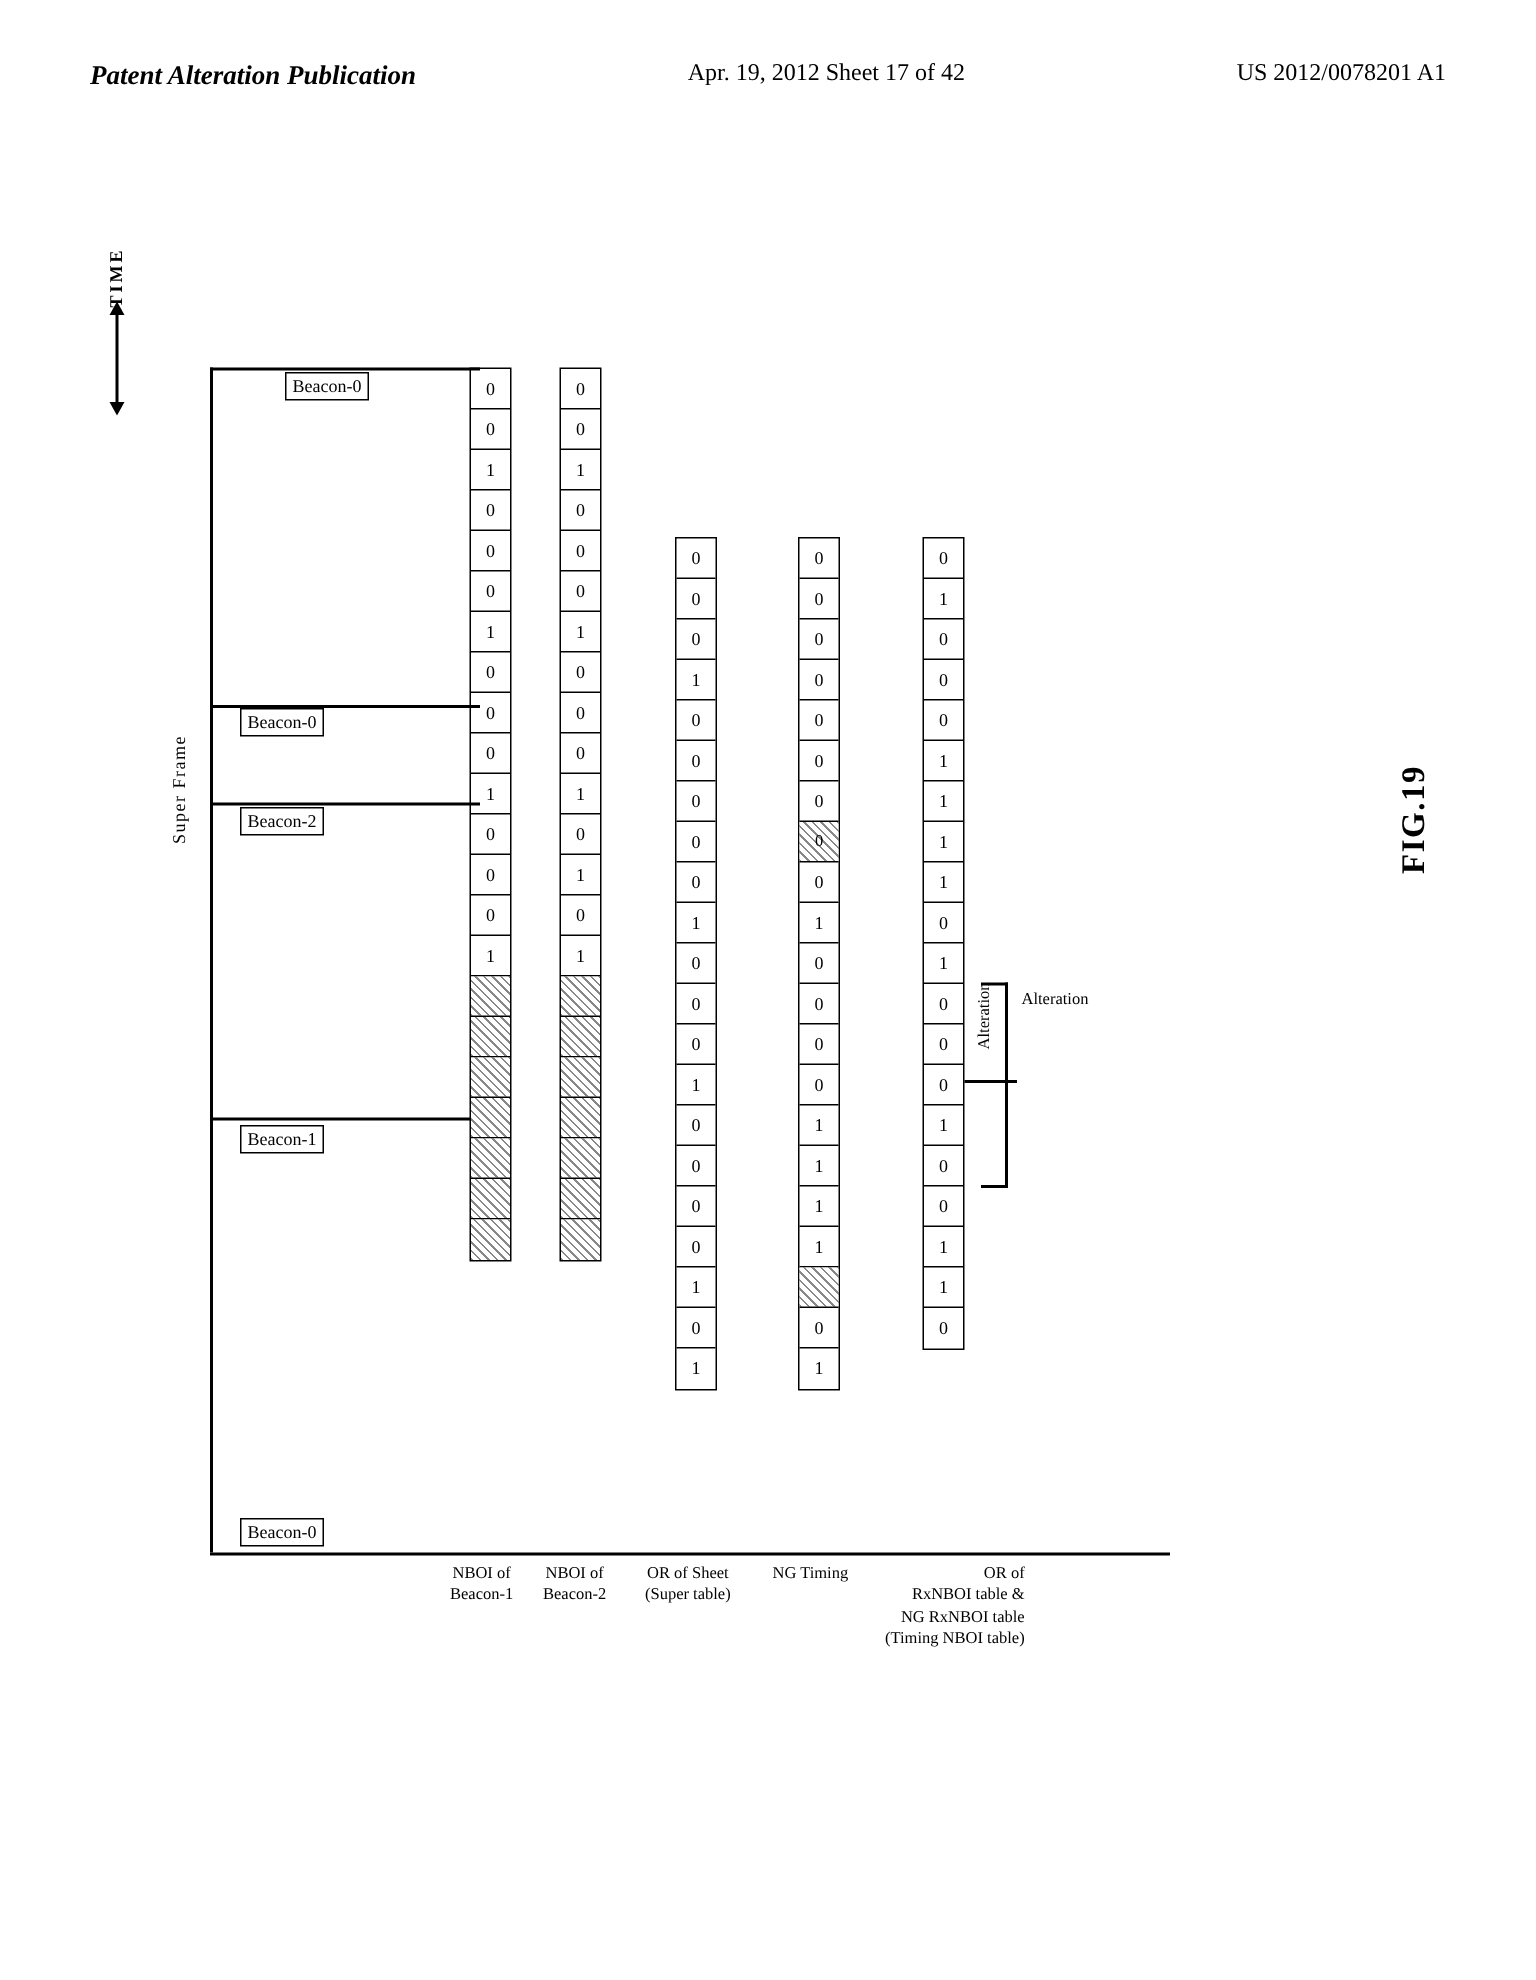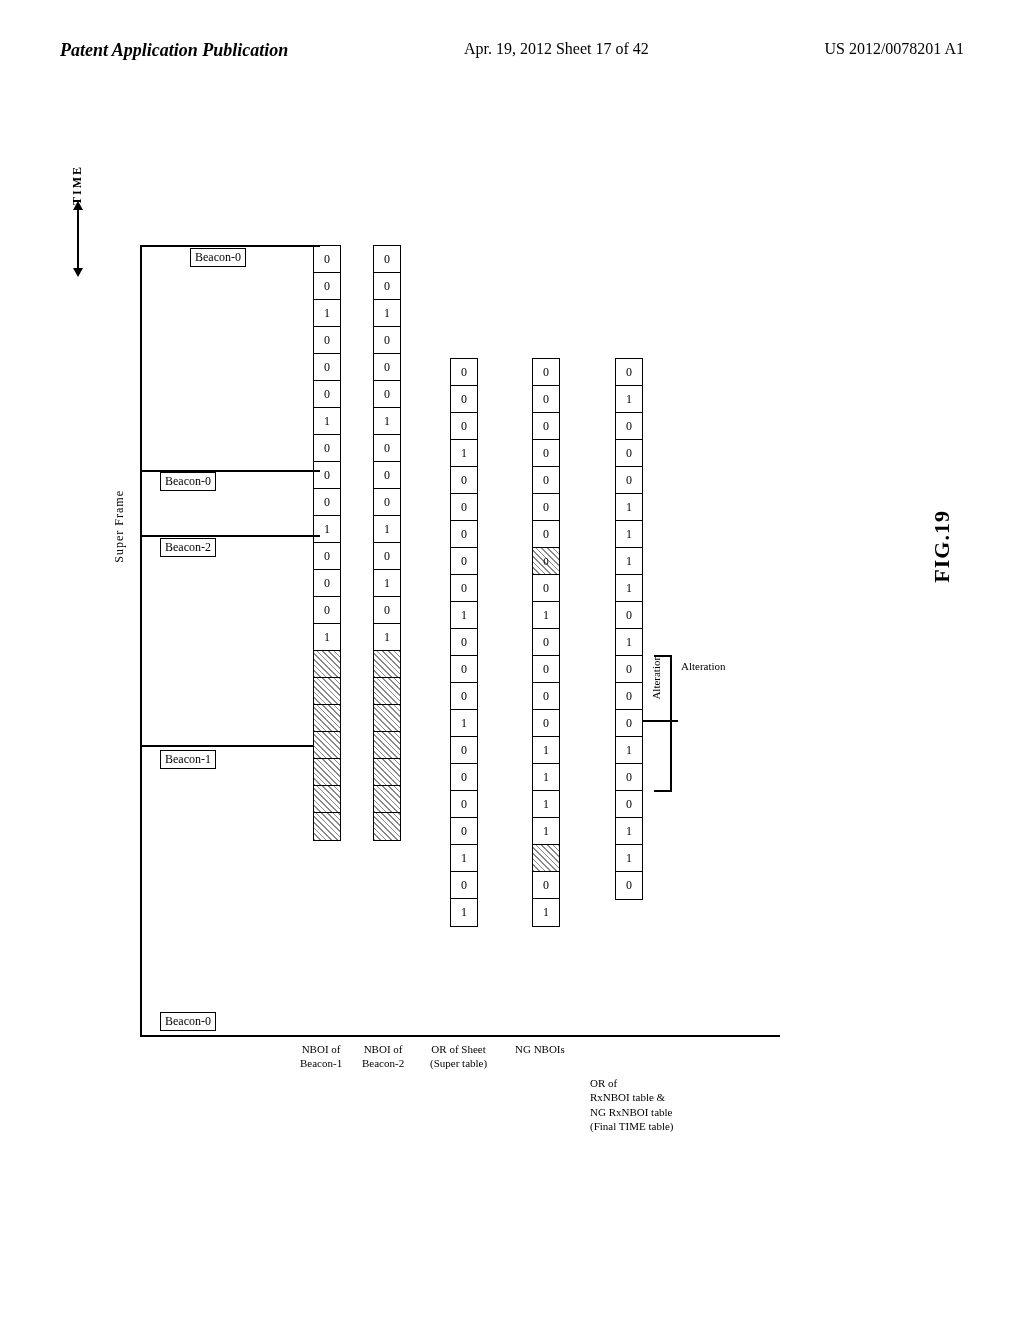--- a/index.html
+++ b/index.html
@@ -64,21 +64,21 @@
     .line-v {
       position: absolute;
       width: 1.5px;
       background: #000;
     }
   </style>
 </head>
 <body>
 
 <div class="header">
-  <div class="header-left">Patent Application Publication</div>
+  <div class="header-left">Patent Alteration Publication</div>
   <div class="header-center">Apr. 19, 2012  Sheet 17 of 42</div>
   <div class="header-right">US 2012/0078201 A1</div>
 </div>
 
 <div class="diagram-area">
 
   <div class="time-label" style="position:absolute;left:10px;top:5px;">
     <div style="font-size:12px;font-weight:bold;letter-spacing:2px;writing-mode:vertical-rl;transform:rotate(180deg);">TIME</div>
     <div style="width:2px;height:60px;background:#000;margin-top:4px;position:relative;">
       <div style="position:absolute;top:-8px;left:-4px;border-left:5px solid transparent;border-right:5px solid transparent;border-bottom:9px solid #000;"></div>
@@ -261,28 +261,28 @@
     <div>NBOI of</div>
     <div>Beacon-2</div>
   </div>
 
   <div style="position:absolute;left:370px;top:882px;font-size:11px;text-align:center;line-height:1.3;">
     <div>OR of Sheet</div>
     <div>(Super table)</div>
   </div>
 
   <div style="position:absolute;left:455px;top:882px;font-size:11px;text-align:center;line-height:1.3;">
-    <div>NG NBOIs</div>
-  </div>
-
-  <div style="position:absolute;left:530px;top:916px;font-size:11px;text-align:left;line-height:1.3;">
+    <div>NG Timing</div>
+  </div>
+
+  <div style="position:absolute;left:530px;top:882px;font-size:11px;text-align:right;line-height:1.3;">
     <div>OR of</div>
     <div>RxNBOI table &amp;</div>
     <div>NG RxNBOI table</div>
-    <div>(Final TIME table)</div>
+    <div>(Timing NBOI table)</div>
   </div>
 
   <div style="position:absolute;right:5px;top:350px;font-size:22px;font-weight:bold;writing-mode:vertical-rl;transform:rotate(180deg);letter-spacing:1px;">FIG.19</div>
 
   <div style="position:absolute;left:621px;top:500px;font-size:11px;">Alteration</div>
 
   <div style="position:absolute;left:583px;top:560px;width:35px;height:1.5px;background:#000;"></div>
 
 </div>
 

